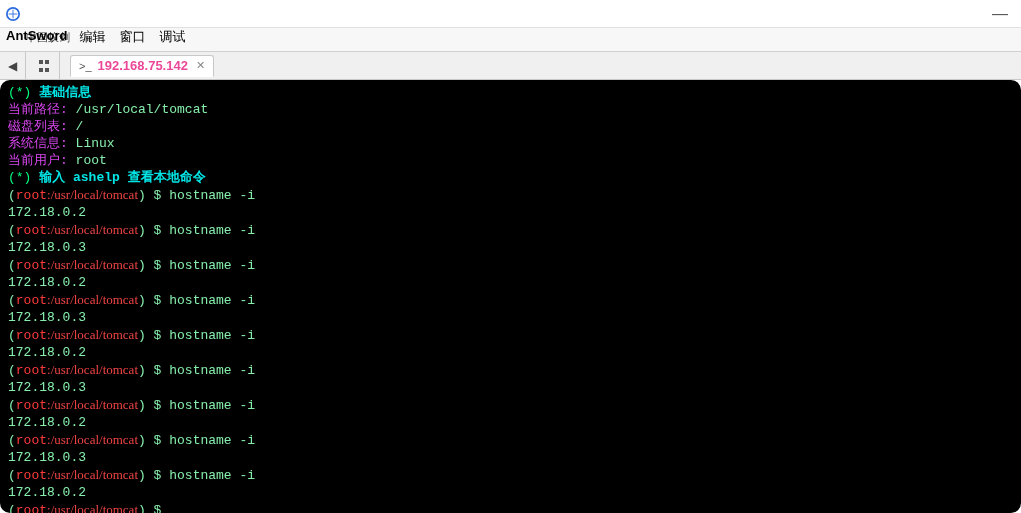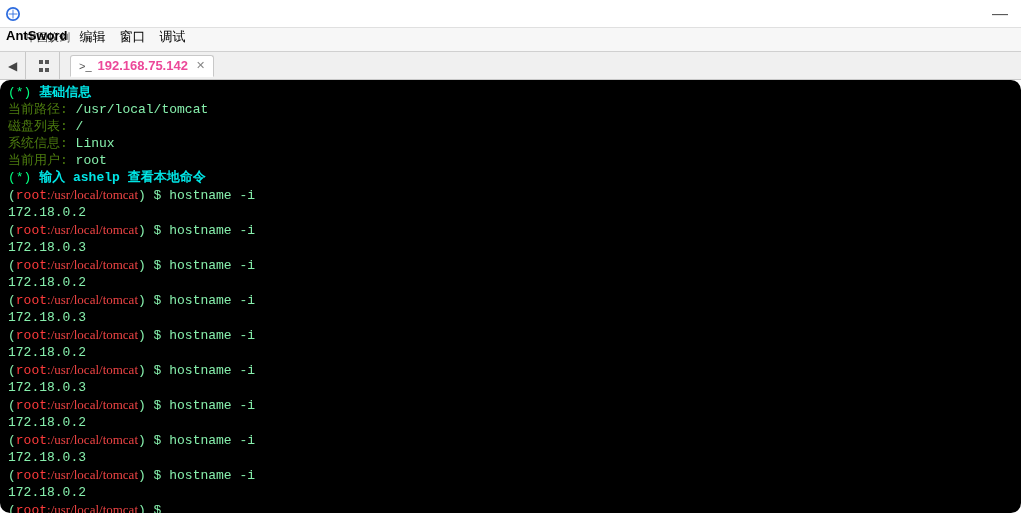--- a/index.html
+++ b/index.html
@@ -21,21 +21,21 @@
   .tabstrip .grid-inner { display: grid; grid-template-columns: repeat(2,4px); grid-gap: 2px; }
   .tabstrip .tab { display: flex; align-items: center; height: 22px; margin-left: 10px; padding: 0 8px; background: #fff; border: 1px solid #c8c8c8; border-bottom: 1px solid #fff; border-radius: 3px 3px 0 0; font-size: 13px; cursor: pointer; }
   .tabstrip .tab .tab-icon { margin-right: 6px; color: #555; font-size: 11px; }
   .tabstrip .tab .tab-label { font-weight: 600; color: #ec4899; }
   .tabstrip .tab .tab-close { margin-left: 8px; color: #888; font-size: 11px; cursor: pointer; }
   
   .terminal { background: #000; color: #fff; height: calc(513px - 28px - 24px - 28px); padding: 4px 8px; font-family: Consolas, "Courier New", monospace; font-size: 13px; line-height: 17px; white-space: pre; overflow: hidden; border-radius: 10px; }
   .line { white-space: pre; }
   .star   { color: #00ff7f; }
   .cyan   { color: #00e5e5; font-weight: bold; }
-  .yellow { color: #4d7c0f; }
+  .yellow { color: #d946ef; }
   .user   { color: #ff3b3b; }
   .path   { color: #ef4444; font-family: Liberation Serif, serif; }
   .white  { color: #86efac; }
 </style>
 </head>
 <body>
 
 <div class="titlebar">
   <span class="app-icon">
     <svg viewBox="0 0 16 16" width="14" height="14">

